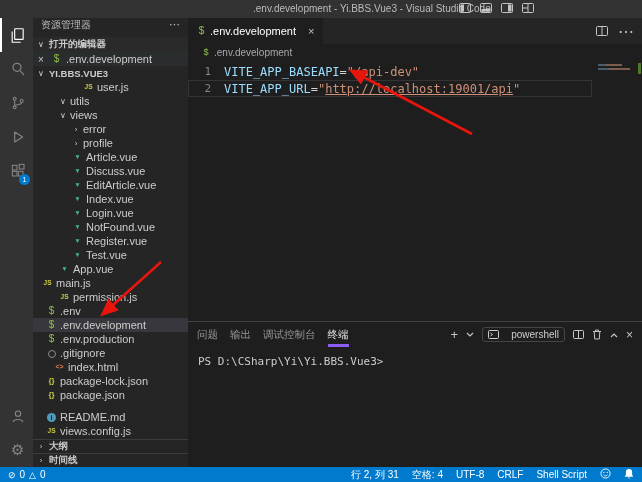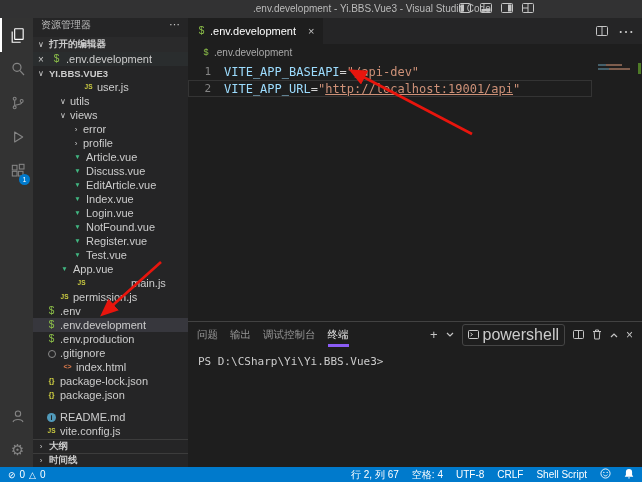--- a/index.html
+++ b/index.html
@@ -85,22 +85,22 @@
   
   .panel { flex:0 0 146px; border-top:1px solid #424242; display:flex; flex-direction:column; }
   .panel-header { flex:0 0 25px; display:flex; align-items:center; padding:0 9px; position:relative; }
   .panel-tabs { display:flex; gap:12px; }
   .panel-tab { font-size:10.5px; color:#969696; height:25px; line-height:25px; cursor:pointer; }
   .panel-tab.active { color:#e7e7e7; border-bottom:3px solid #8b5cf6; }
   .panel-actions { margin-left:auto; display:flex; align-items:center; gap:8px; color:#c5c5c5; }
   .panel-actions svg { display:block; }
   .pa-plus { font-size:13px; line-height:1; cursor:pointer; }
   .pa-x { font-size:12px; line-height:1; cursor:pointer; }
-  .ps-item { display:flex; align-items:center; gap:4px; border:1px solid #454545; border-radius:3px;
-             padding:1px 5px; font-size:16px; color:#cccccc; cursor:pointer; }
+  .ps-item { display:flex; align-items:center; gap:12px; border:1px solid #454545; border-radius:3px;
+             padding:1px 5px; font-size:10px; color:#cccccc; cursor:pointer; }
   .terminal { flex:1; padding:8px 0 0 10px; font-family:"DejaVu Sans Mono", monospace;
               font-size:11px; color:#cccccc; }
 
   
   .statusbar { flex:0 0 15px; background:#007acc; color:#ffffff; display:flex; align-items:center;
                font-size:10px; padding:0 8px; }
   .sb-group { display:flex; align-items:center; gap:4px; cursor:pointer; }
   .sb-ico { font-size:9px; }
   .sb-right { margin-left:auto; display:flex; align-items:center; gap:13px; }
   .sb-right span { cursor:pointer; white-space:nowrap; }
@@ -260,21 +260,21 @@
             <span class="tree-name">Register.vue</span>
           </div>
           <div class="tree-row" style="padding-left: 38px;">
             <span class="ficon ficon-vue">▼</span>
             <span class="tree-name">Test.vue</span>
           </div>
           <div class="tree-row" style="padding-left: 25px;">
             <span class="ficon ficon-vue">▼</span>
             <span class="tree-name">App.vue</span>
           </div>
-          <div class="tree-row" style="padding-left: 42px; gap: 41px;">
+          <div class="tree-row" style="padding-left: 8px;">
             <span class="ficon ficon-js">JS</span>
             <span class="tree-name">main.js</span>
           </div>
           <div class="tree-row" style="padding-left: 25px;">
             <span class="ficon ficon-js">JS</span>
             <span class="tree-name">permission.js</span>
           </div>
           <div class="tree-row" style="padding-left: 12px;">
             <span class="ficon ficon-shell">$</span>
             <span class="tree-name">.env</span>
@@ -284,39 +284,39 @@
             <span class="tree-name">.env.development</span>
           </div>
           <div class="tree-row" style="padding-left: 12px;">
             <span class="ficon ficon-shell">$</span>
             <span class="tree-name">.env.production</span>
           </div>
           <div class="tree-row" style="padding-left: 12px;">
             <span class="ficon ficon-git"></span>
             <span class="tree-name">.gitignore</span>
           </div>
-          <div class="tree-row" style="padding-left: 28px;">
+          <div class="tree-row" style="padding-left: 20px;">
             <span class="ficon ficon-html">&lt;&gt;</span>
             <span class="tree-name">index.html</span>
           </div>
           <div class="tree-row" style="padding-left: 12px;">
             <span class="ficon ficon-json">{}</span>
             <span class="tree-name">package-lock.json</span>
           </div>
           <div class="tree-row" style="padding-left: 12px;">
             <span class="ficon ficon-json">{}</span>
             <span class="tree-name">package.json</span>
           </div>
           <div class="tree-row" style="padding-left: 12px; margin-top: 8px;">
             <span class="ficon ficon-info">i</span>
             <span class="tree-name">README.md</span>
           </div>
           <div class="tree-row" style="padding-left: 12px;">
             <span class="ficon ficon-js">JS</span>
-            <span class="tree-name">vite.config.js</span>
+            <span class="tree-name">views.config.js</span>
           </div>
         </div>
 
       <div class="sidebar-bottom">
         <div class="bottom-section">
           <span class="chev">›</span>
           <span>大纲</span>
         </div>
         <div class="bottom-section">
           <span class="chev">›</span>
@@ -419,21 +419,21 @@
   </div>
 
   <div class="statusbar">
     <div class="sb-group">
       <span class="sb-ico">⊘</span>
       <span>0</span>
       <span class="sb-ico">△</span>
       <span>0</span>
     </div>
     <div class="sb-right">
-      <span>行 2, 列 67</span>
+      <span>行 2, 列 31</span>
       <span>空格: 4</span>
       <span>UTF-8</span>
       <span>CRLF</span>
       <span>Shell Script</span>
       <span><svg width="11" height="11" viewBox="0 0 12 12">
             <circle cx="6" cy="6" r="5" fill="none" stroke="#fff"></circle>
             <circle cx="4.2" cy="4.8" r="0.7" fill="#fff"></circle>
             <circle cx="7.8" cy="4.8" r="0.7" fill="#fff"></circle>
             <path d="M3.8 7.4c1.2 1.6 3.2 1.6 4.4 0" fill="none" stroke="#fff"></path>
           </svg></span>

